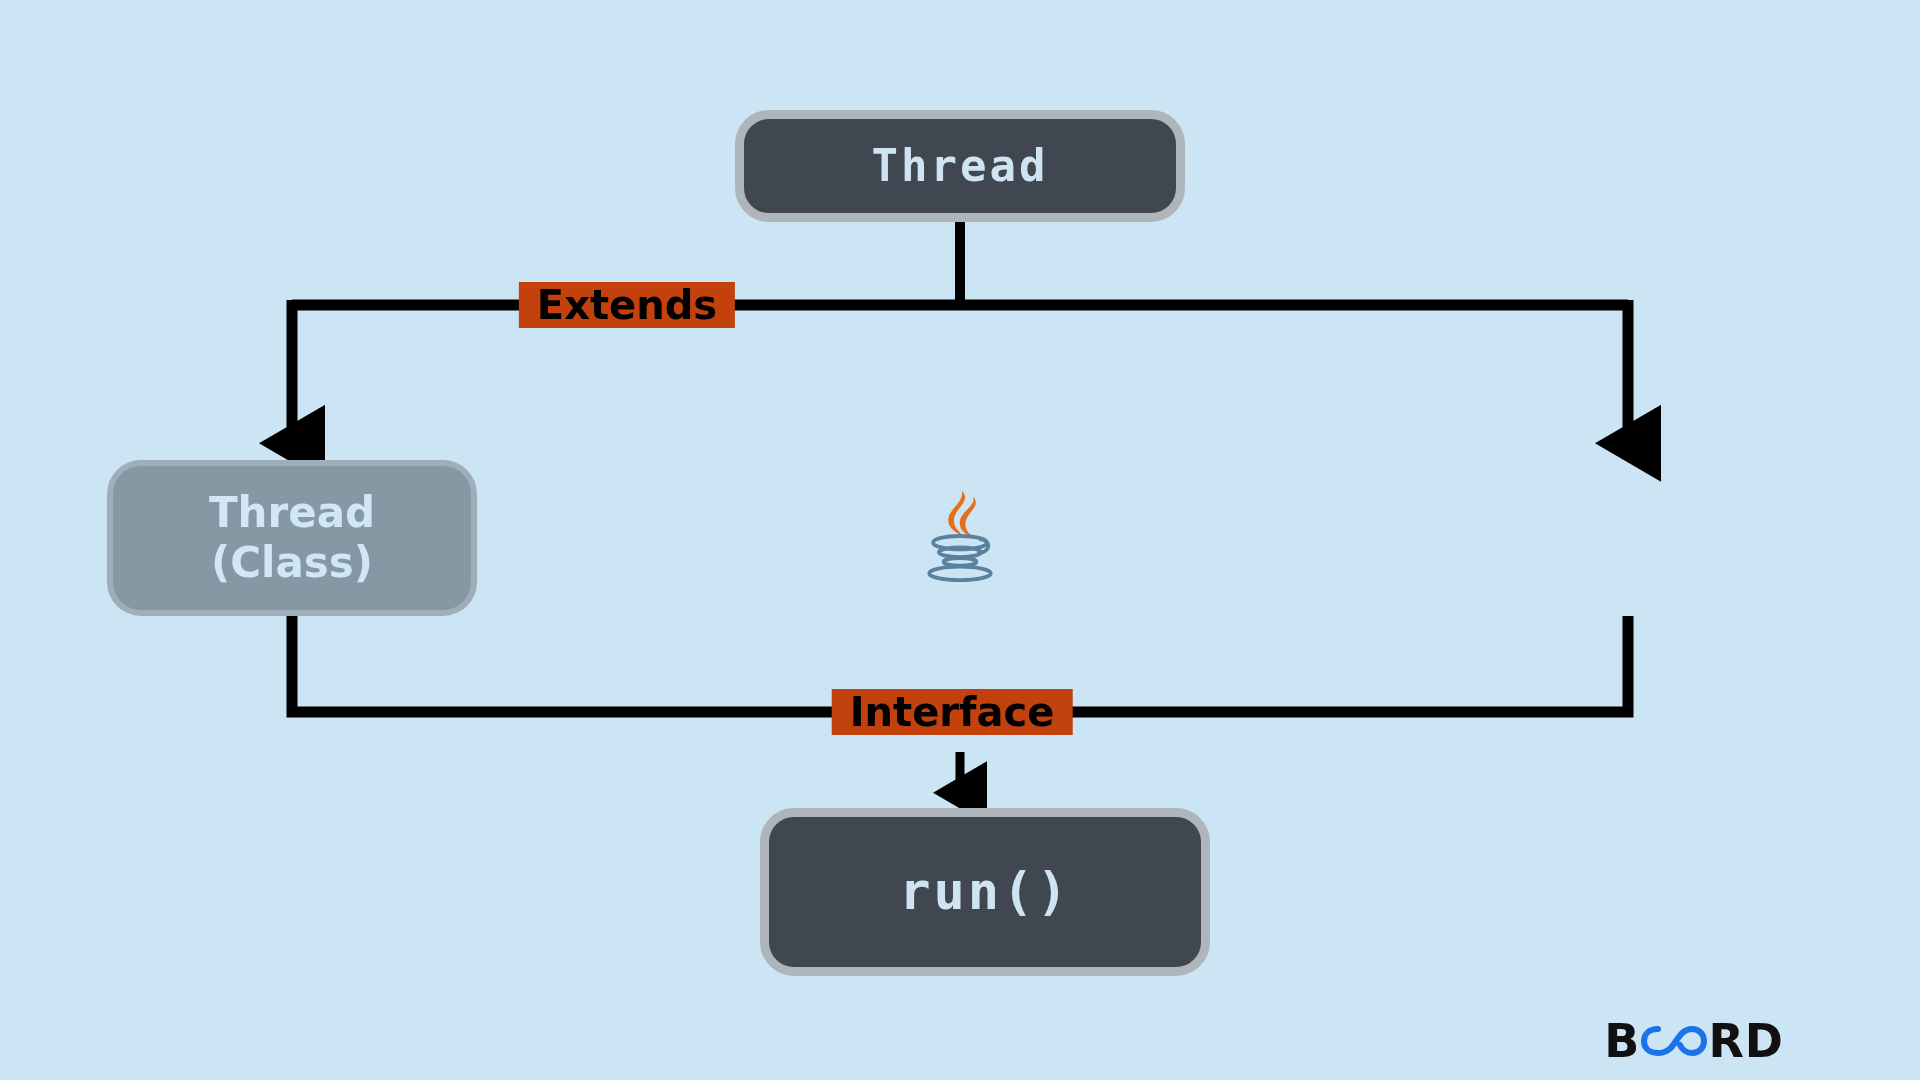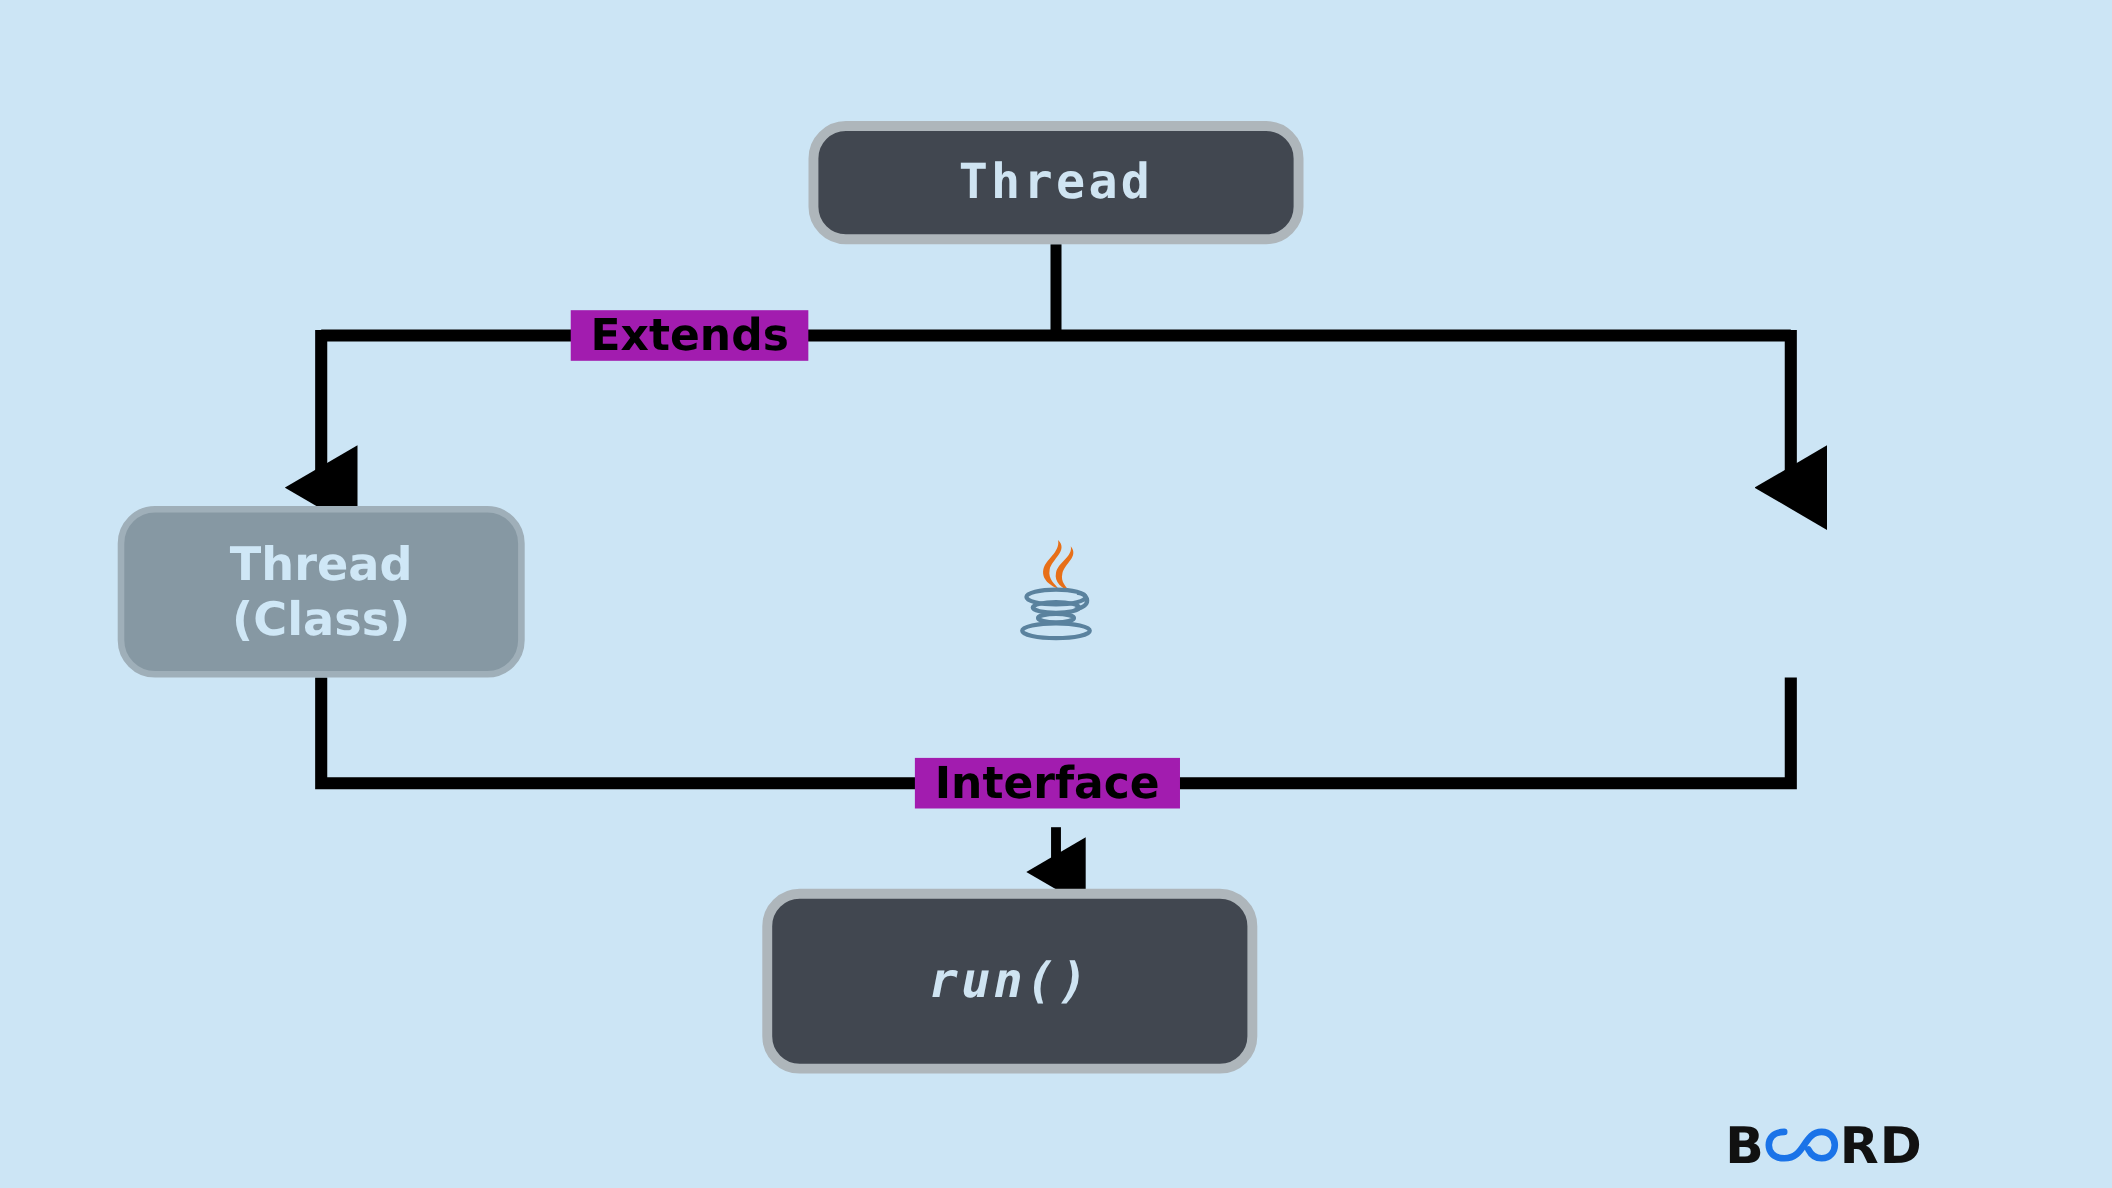--- a/index.html
+++ b/index.html
@@ -10,20 +10,21 @@
     width: 1920px;
     height: 1080px;
     background: #cce5f5;
     font-family: "Liberation Sans", sans-serif;
     overflow: hidden;
   }
   #canvas {
     position: relative;
     width: 1776px;
     height: 1080px;
+    padding-left: 36px;
   }
 
   
   #wires {
     position: absolute;
     inset: 0;
     width: 1920px;
     height: 1080px;
   }
 
@@ -72,37 +73,36 @@
     font-size: 42px;
   }
   #node-runnable {
     left: 1443px;
     top: 460px;
     width: 370px;
     height: 156px;
     font-size: 42px;
   }
   #node-run-method {
-    left: 693px;
+    left: 760px;
     top: 808px;
     width: 450px;
     height: 168px;
-    font-size: 44px;
-    font-style: italic;
+    font-size: 52px;
   }
   .node .line2 { display: block; }
 
   
   .edge-label {
     position: absolute;
     color: #000000;
     font-family: "DejaVu Sans", sans-serif;
     font-weight: bold;
     font-size: 40px;
-    background: #a21caf;
+    background: #c2410c;
     padding: 0 18px;
     white-space: nowrap;
     z-index: 4;
     transform: translate(-50%, -50%);
   }
   #label-extends   { left: 627px;  top: 305px; }
   #label-implements{ left: 1346px; top: 305px; }
   #label-override  { left: 952px;  top: 712px; }
 
   

